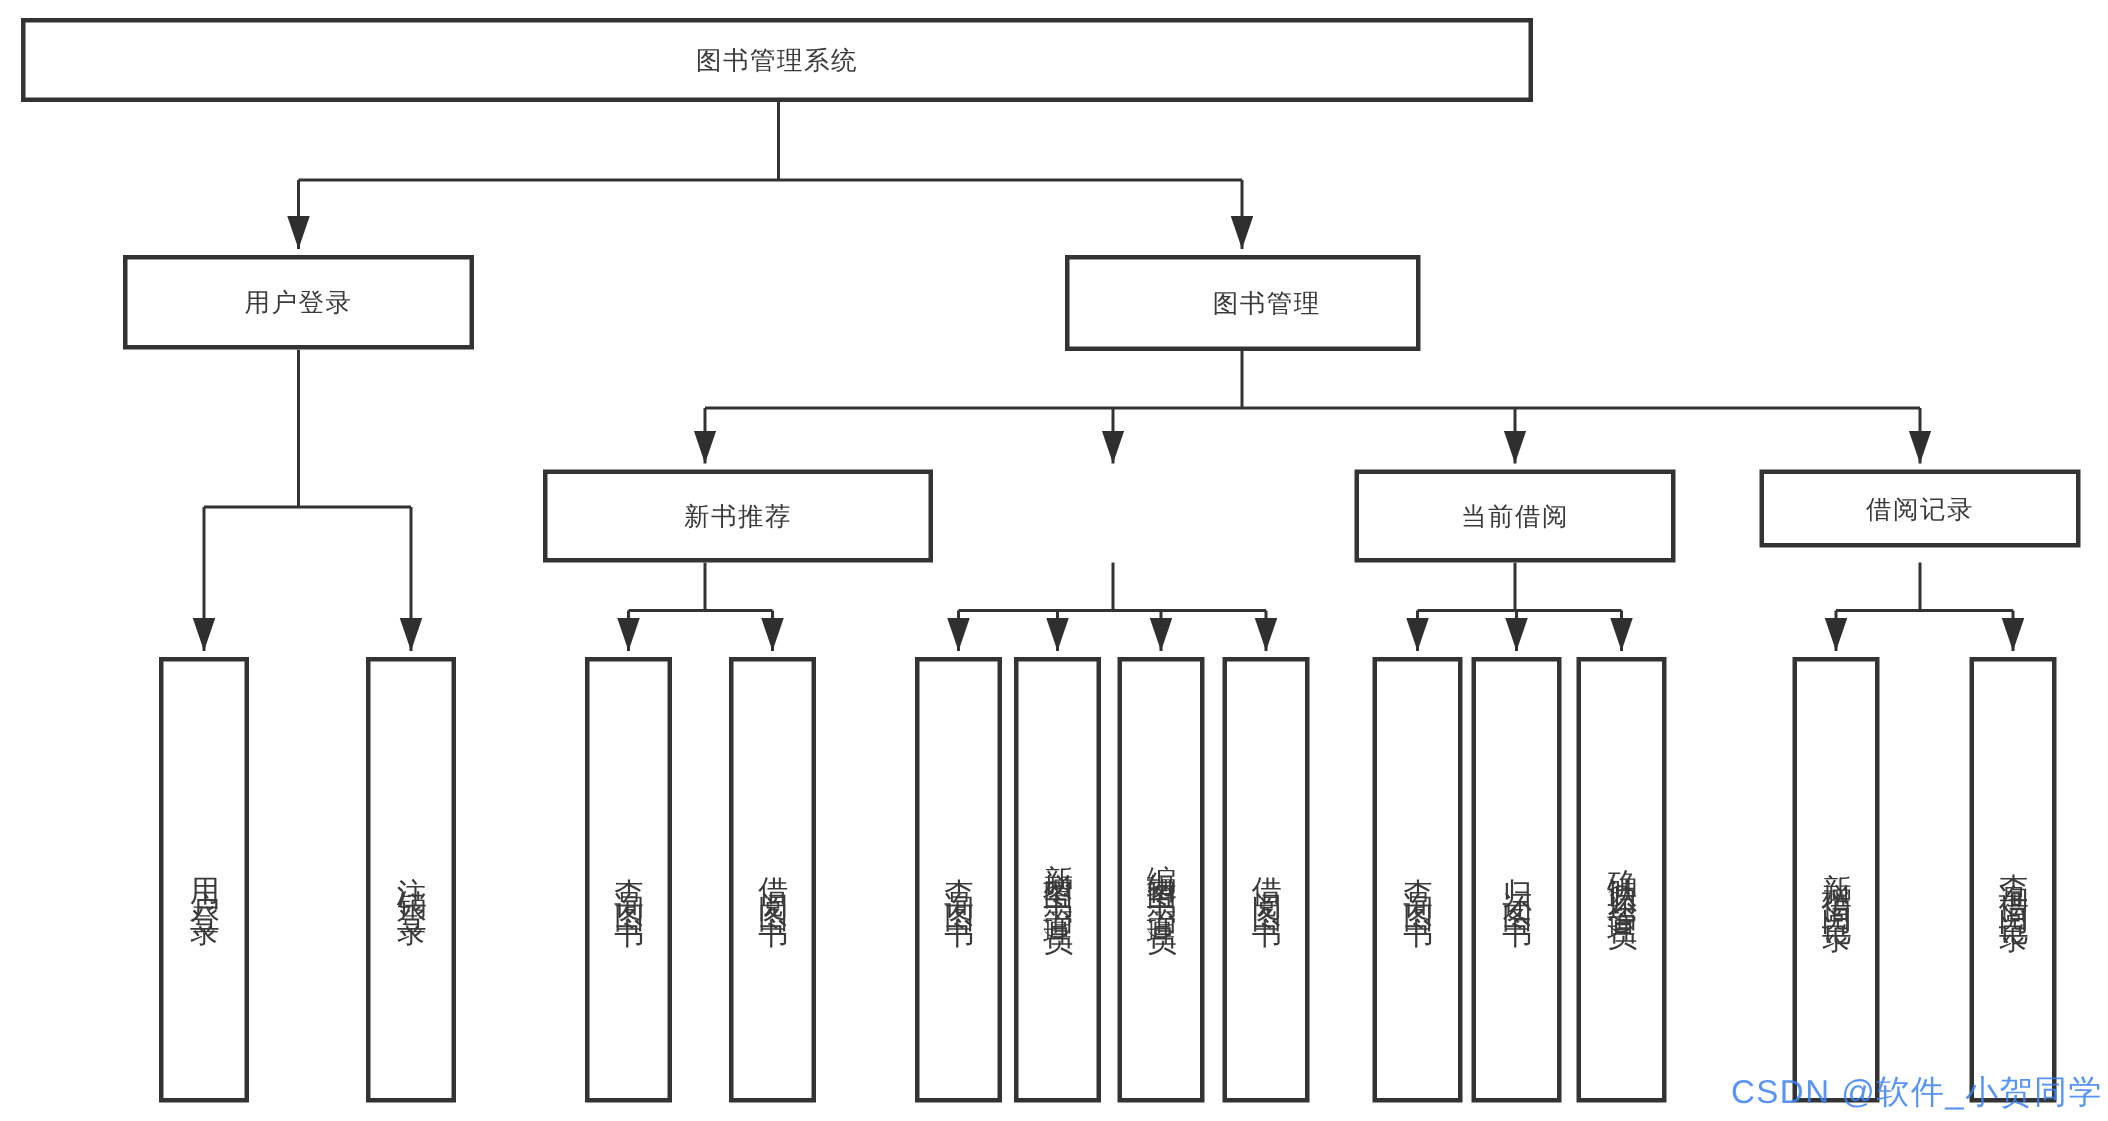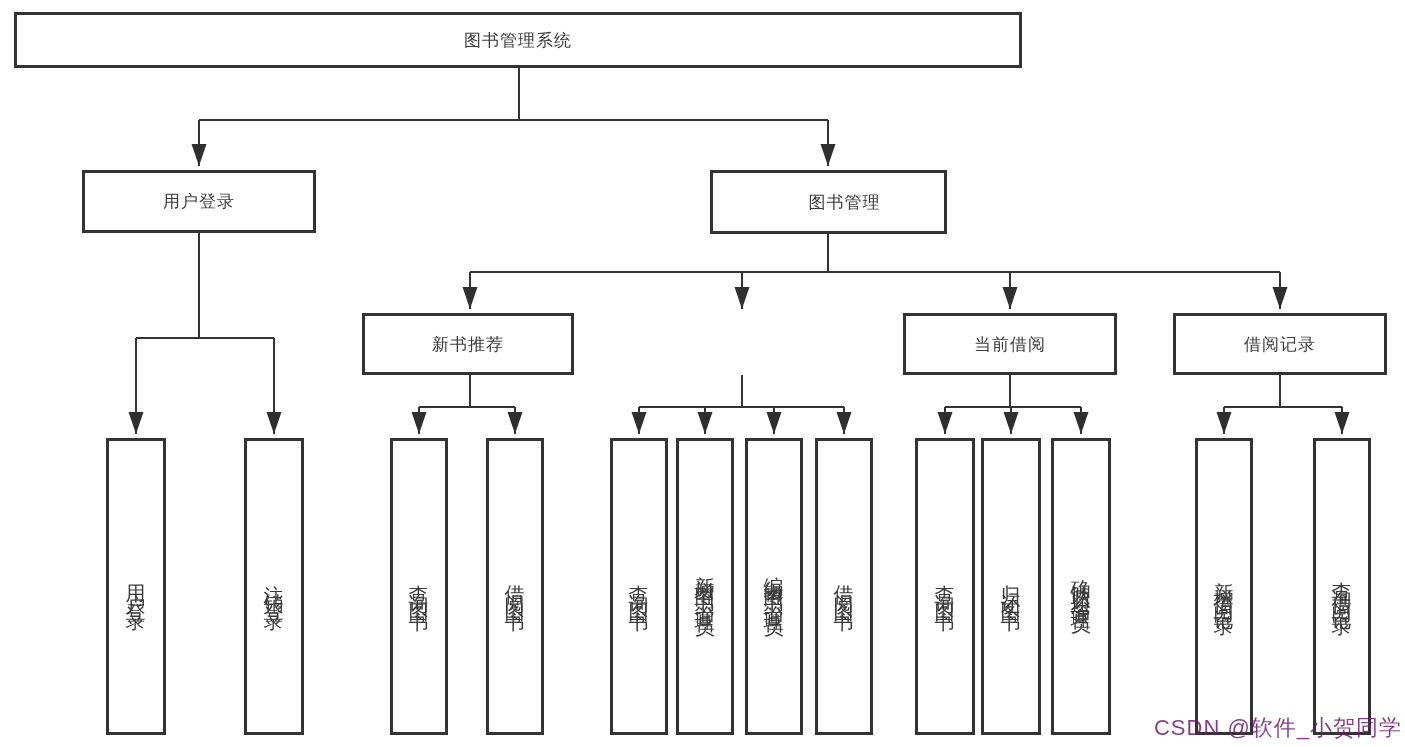--- a/index.html
+++ b/index.html
@@ -27,21 +27,21 @@
     writing-mode:vertical-rl;
     text-orientation:mixed;
     letter-spacing:9px;
     line-height:1;
     color:#3a3a3a;
   }
   .watermark{
     position:absolute;
     right:3px;bottom:4px;
     font-size:22px;
-    color:#701a75;
+    color:#3b82f6;
     opacity:0.85;
     letter-spacing:1px;
     z-index:10;
     white-space:nowrap;
   }
   .wire{stroke:#333333;stroke-width:2;fill:none;}
 </style>
 </head>
 <body>
 
@@ -113,27 +113,27 @@
     <span>图书管理系统</span>
   </div>
 
   <div class="node hnode" style="left:82px;top:170px;width:234px;height:63px;">
     <span>用户登录</span>
   </div>
   <div class="node hnode" style="left:710px;top:170px;width:237px;height:64px;padding-left:32px;">
     <span>图书管理</span>
   </div>
 
-  <div class="node hnode" style="left:362px;top:313px;width:212px;height:62px;">
+  <div class="node hnode" style="left:362px;top:313px;width:260px;height:62px;">
     <span>新书推荐</span>
   </div>
   <div class="node hnode" style="left:903px;top:313px;width:214px;height:62px;justify-content:center;">
     <span>当前借阅</span>
   </div>
-  <div class="node hnode" style="left:1173px;top:313px;width:214px;height:62px;">
+  <div class="node hnode" style="left:1173px;top:313px;width:214px;height:52px;">
     <span>借阅记录</span>
   </div>
 
   <div class="node vnode" style="left:106px;top:438px;width:60px;height:297px;">
     <span class="vtext">用户登录</span>
   </div>
   <div class="node vnode" style="left:244px;top:438px;width:60px;height:297px;">
     <span class="vtext">注销登录</span>
   </div>
 

